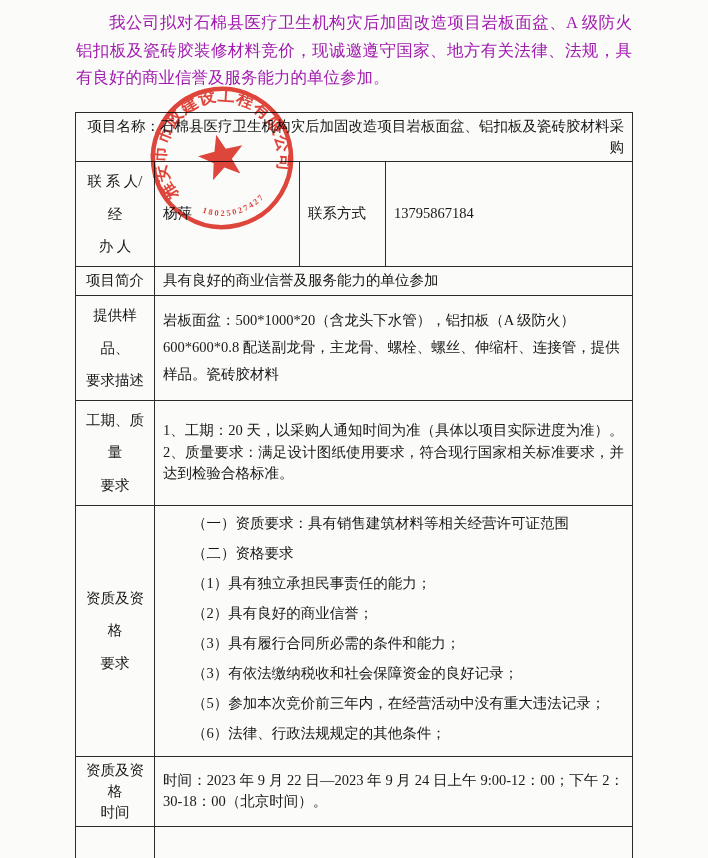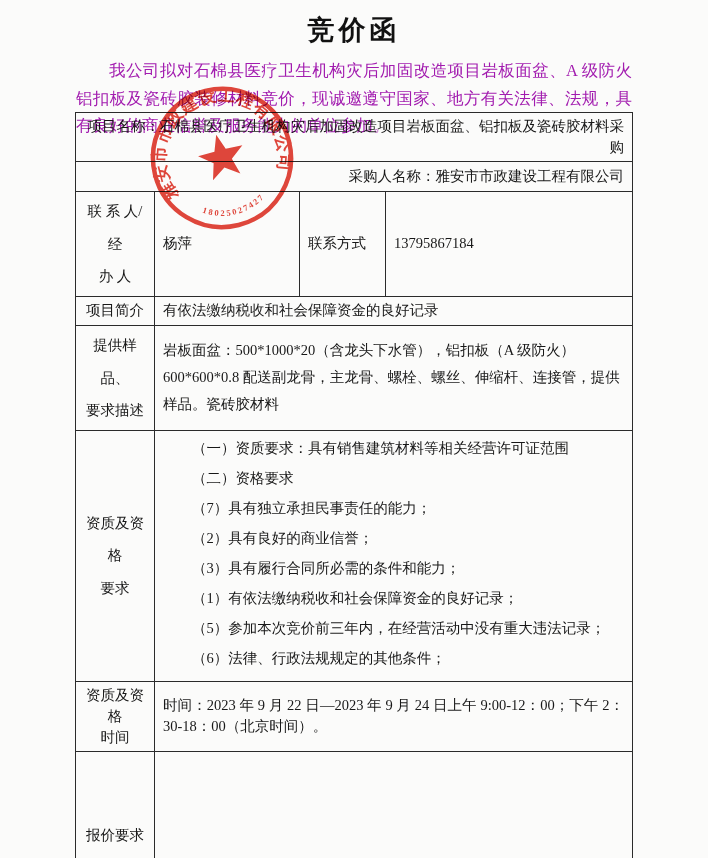--- a/index.html
+++ b/index.html
@@ -67,65 +67,69 @@
     mix-blend-mode:multiply;
     pointer-events:none;
   }
   .seal text{font-family:"Liberation Serif","DejaVu Serif",serif;font-weight:bold;}
 </style>
 </head>
 <body>
 
 <div class="page">
 
-  <h1 class="title">竞价函</h1>
 
   <p class="intro">我公司拟对石棉县医疗卫生机构灾后加固改造项目岩板面盆、A 级防火铝扣板及瓷砖胶装修材料竞价，现诚邀遵守国家、地方有关法律、法规，具有良好的商业信誉及服务能力的单位参加。</p>
 
   <table class="doc-table">
     <colgroup>
         <col style="width:79px">
         <col style="width:145px">
         <col style="width:86px">
         <col style="width:247px">
       </colgroup>
     <tbody>
         <tr style="height:30px">
       <td colspan="4" class="full-line">项目名称：石棉县医疗卫生机构灾后加固改造项目岩板面盆、铝扣板及瓷砖胶材料采购</td>
     </tr>
-    <tr style="height:30px">
-      <td colspan="4" class="full-line">采购人名称：雅安市市政建设工程有限公司</td>
-    </tr>
     <tr style="height:62px">
       <td class="lbl spread">联 系 人/经
 办 人</td>
       <td class="topcell">杨萍</td>
       <td class="topcell" style="text-align:left">联系方式</td>
       <td class="topcell">13795867184</td>
     </tr>
     <tr style="height:29px">
       <td class="lbl">项目简介</td>
-      <td colspan="3">有依法缴纳税收和社会保障资金的良好记录</td>
+      <td colspan="3">具有良好的商业信誉及服务能力的单位参加</td>
     </tr>
     <tr style="height:67px">
       <td class="lbl spread">提供样品、
 要求描述</td>
       <td colspan="3" style="line-height:27px">岩板面盆：500*1000*20（含龙头下水管），铝扣板（A 级防火）600*600*0.8 配送副龙骨，主龙骨、螺栓、螺丝、伸缩杆、连接管，提供样品。瓷砖胶材料</td>
+    </tr>
+    <tr style="height:68px">
+      <td class="lbl spread">工期、质量
+要求</td>
+      <td colspan="3" class="list-cell">
+            <p>1、工期：20 天，以采购人通知时间为准（具体以项目实际进度为准）。</p>
+            <p>2、质量要求：满足设计图纸使用要求，符合现行国家相关标准要求，并达到检验合格标准。</p>
+          </td>
     </tr>
     <tr style="height:240px">
       <td class="lbl spread">资质及资格
 要求</td>
       <td colspan="3" class="qual-cell">
         <ul>
               <li>（一）资质要求：具有销售建筑材料等相关经营许可证范围</li>
               <li>（二）资格要求</li>
-              <li>（7）具有独立承担民事责任的能力；</li>
+              <li>（1）具有独立承担民事责任的能力；</li>
               <li>（2）具有良好的商业信誉；</li>
               <li>（3）具有履行合同所必需的条件和能力；</li>
-              <li>（1）有依法缴纳税收和社会保障资金的良好记录；</li>
+              <li>（3）有依法缴纳税收和社会保障资金的良好记录；</li>
               <li>（5）参加本次竞价前三年内，在经营活动中没有重大违法记录；</li>
               <li>（6）法律、行政法规规定的其他条件；</li>
             </ul>
       </td>
     </tr>
     <tr style="height:42px">
       <td class="lbl">资质及资格
 时间</td>
       <td colspan="3" class="time-cell">时间：2023 年 9 月 22 日—2023 年 9 月 24 日上午 9:00-12：00；下午 2：30-18：00（北京时间）。</td>
     </tr>

